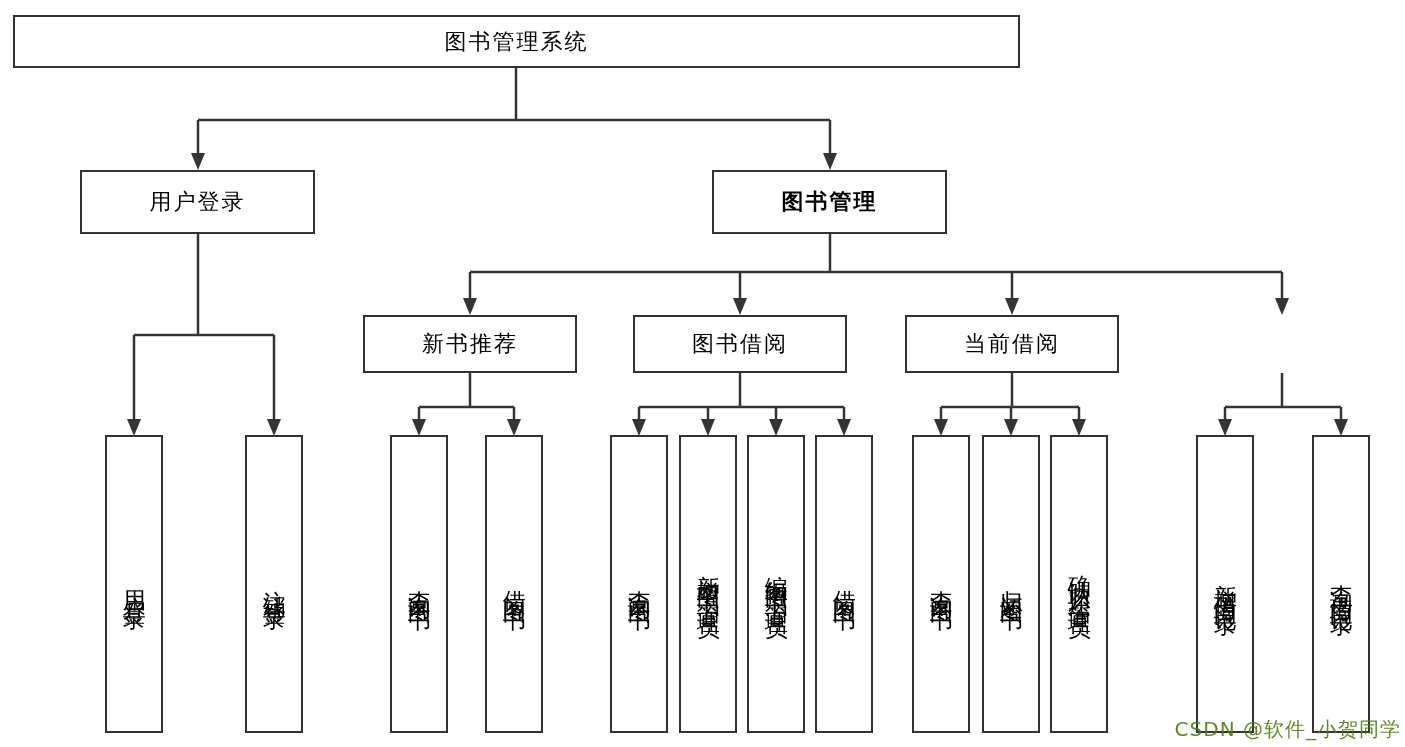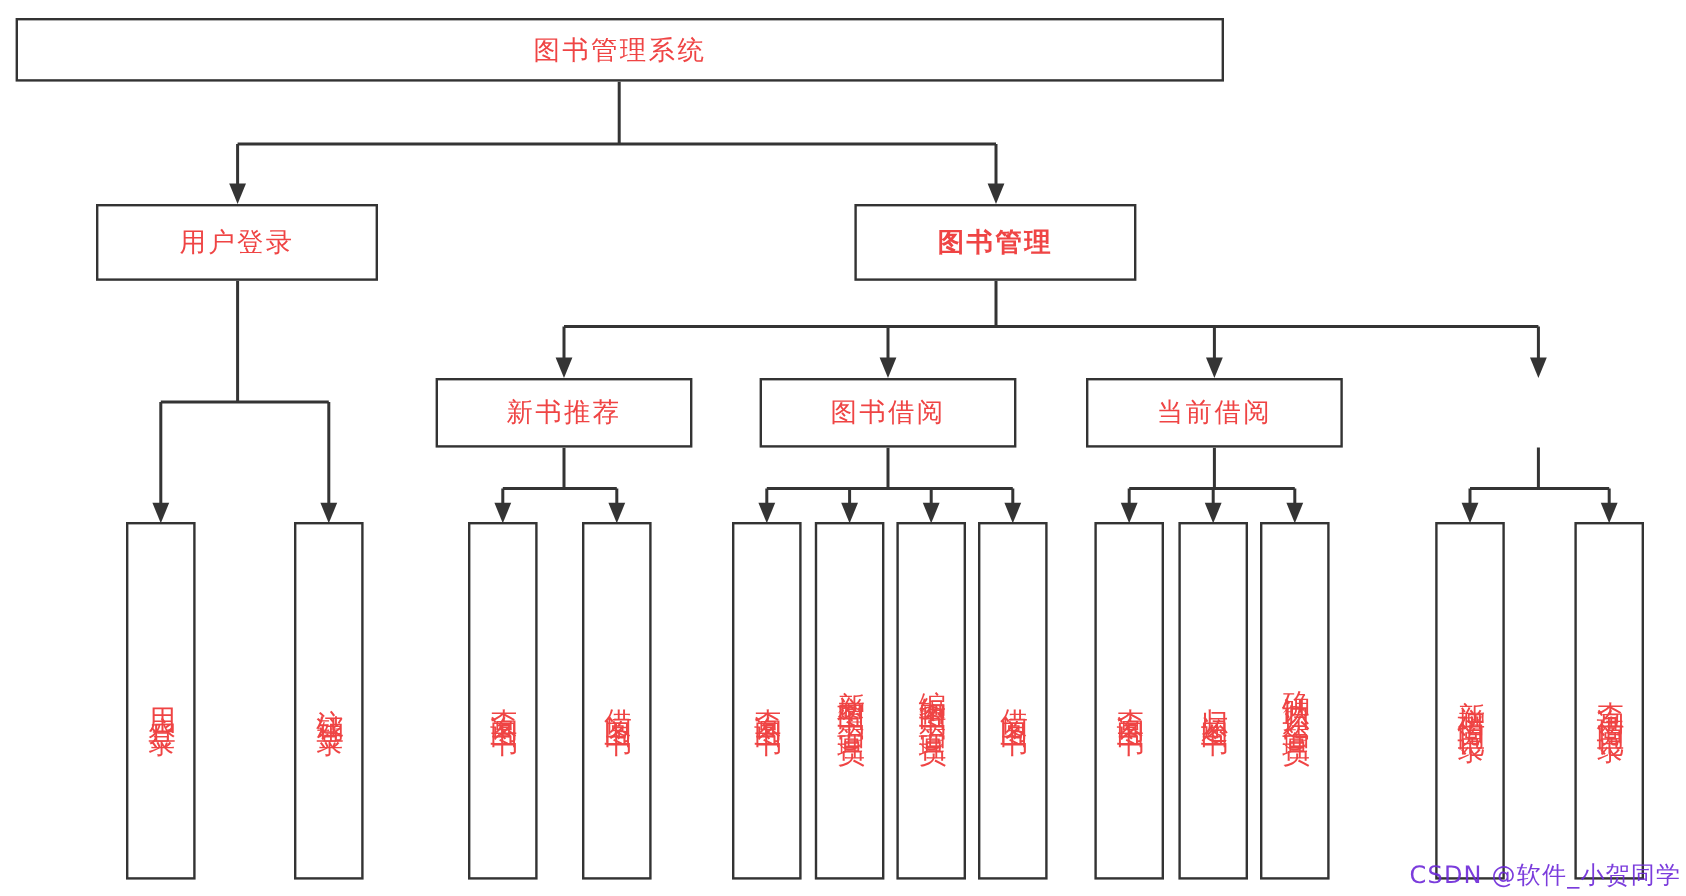--- a/index.html
+++ b/index.html
@@ -3,36 +3,36 @@
 <meta charset="utf-8">
 <style>
   html,body{margin:0;padding:0;background:#fff;}
   .canvas{
     position:relative;width:1405px;height:747px;background:#ffffff;
     font-family:"DejaVu Sans","Liberation Sans",sans-serif;overflow:hidden;
   }
   .wires{position:absolute;left:0;top:0;pointer-events:none;}
   .box{
     position:absolute;box-sizing:border-box;background:#ffffff;
-    border:2px solid #333333;color:#ef4444;
+    border:2px solid #333333;color:#000000;
     display:flex;align-items:center;justify-content:center;text-align:center;
   }
   .h{font-size:22px;letter-spacing:2px;}
   .v{font-size:23px;}
   .v .vt{
     writing-mode:vertical-lr;text-orientation:mixed;
     letter-spacing:6px;line-height:1.1;
   }
   .root{left:13px;top:15px;width:1007px;height:53px;}
   .lvl2{top:170px;width:235px;height:64px;}
   .lvl3{top:315px;width:214px;height:58px;}
   .leaf{top:435px;width:58px;height:298px;}
   .watermark{
     position:absolute;right:4px;bottom:4px;
-    font-size:20px;color:#6d28d9;letter-spacing:1px;opacity:.9;z-index:5;
+    font-size:20px;color:#4d7c0f;letter-spacing:1px;opacity:.9;z-index:5;
   }
 </style>
 </head>
 <body>
 
 <div class="canvas">
 
   <svg class="wires" width="1405" height="747" viewBox="0 0 1405 747">
     <g stroke="#343434" stroke-width="2.5" fill="none">
 

